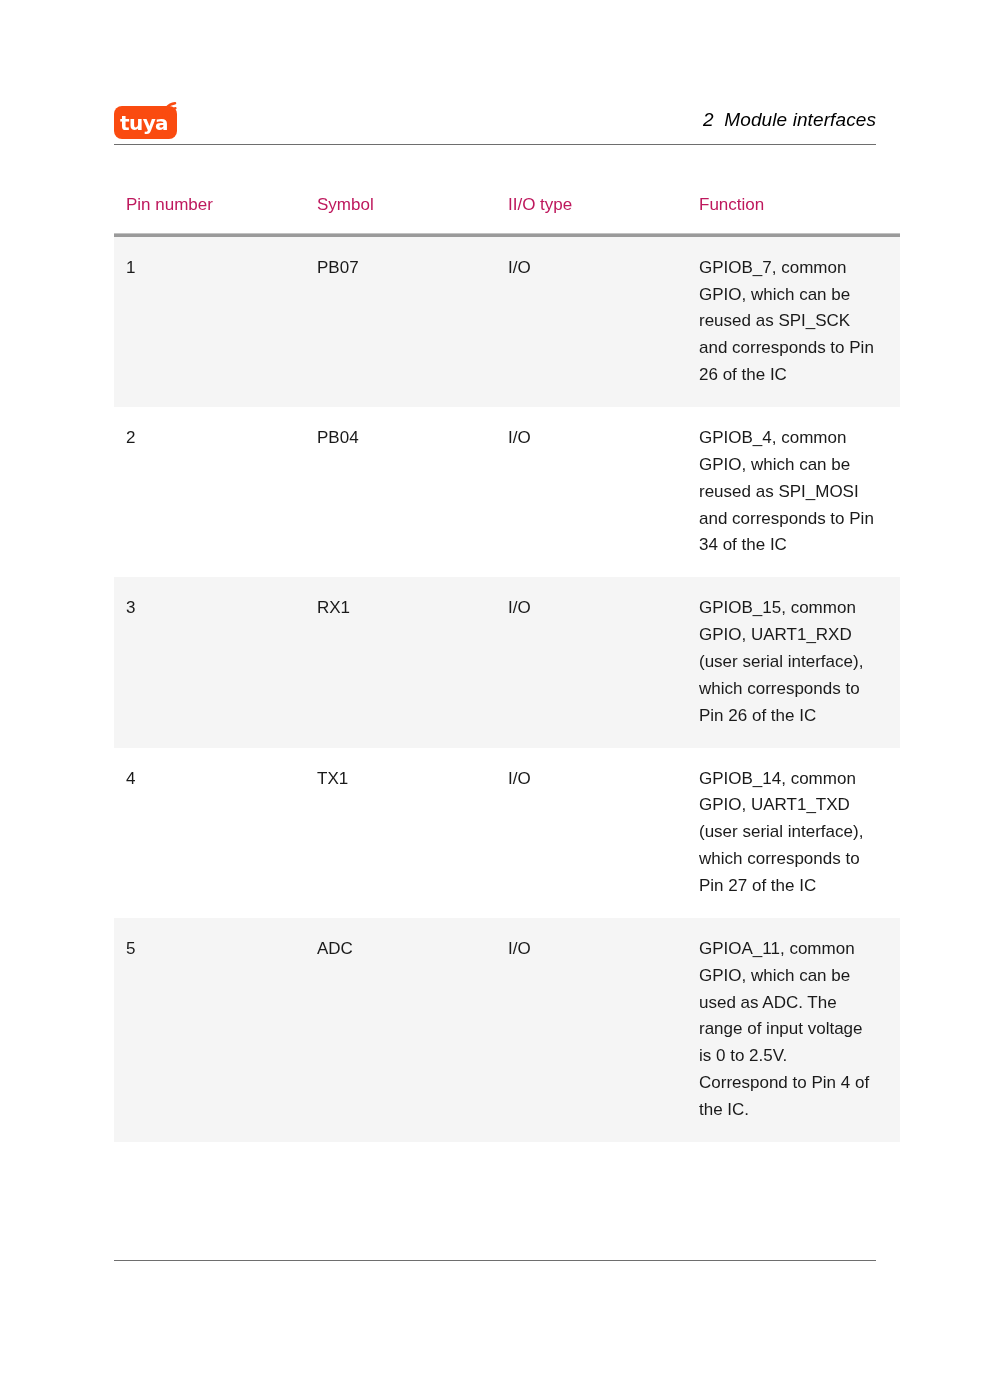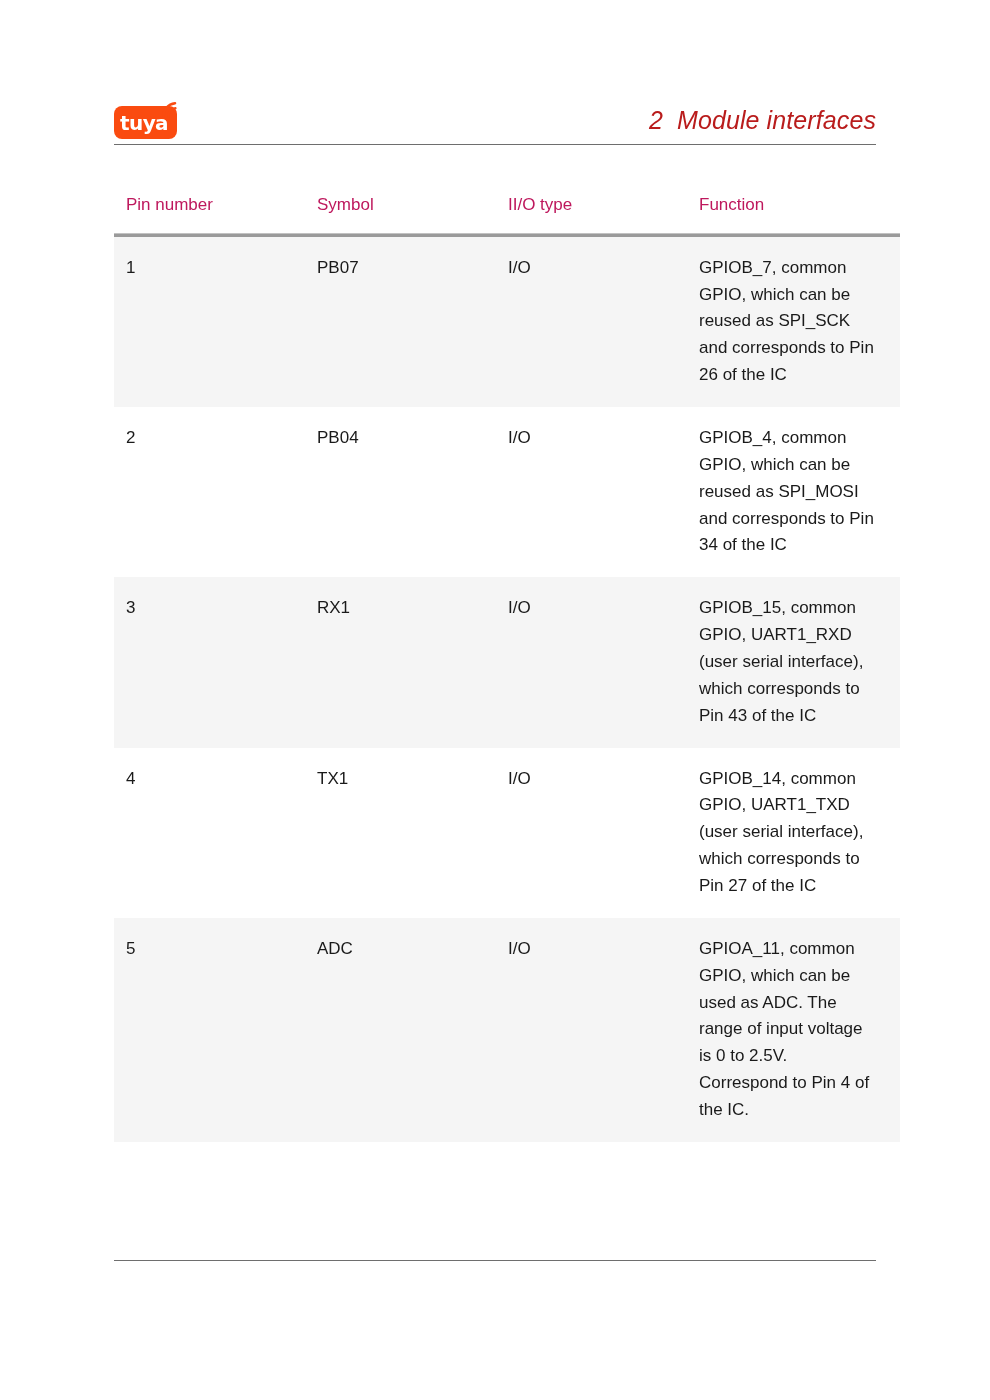--- a/index.html
+++ b/index.html
@@ -73,23 +73,23 @@
   .brand-logo .wifi-arc {
     position: absolute;
     left: 46px;
     top: 0px;
     width: 19px;
     height: 17px;
   }
 
   .header-title {
     font-family: "Liberation Sans", "DejaVu Sans", sans-serif;
-    font-size: 25px;
+    font-size: 19px;
     font-style: italic;
-    color: #b91c1c;
+    color: #000000;
     white-space: pre;
     letter-spacing: 0.1px;
   }
 
   .header-rule {
     position: absolute;
     left: 114px;
     top: 144px;
     width: 762px;
     height: 1px;
@@ -214,21 +214,21 @@
         <td class="c-io">I/O</td>
         <td class="c-fn">
             <span class="cell-fn">GPIOB_4, common GPIO, which can be reused as SPI_MOSI and corresponds to Pin 34 of the IC</span>
           </td>
       </tr>
       <tr class="shaded">
         <td class="c-pin">3</td>
         <td class="c-sym">RX1</td>
         <td class="c-io">I/O</td>
         <td class="c-fn">
-            <span class="cell-fn">GPIOB_15, common GPIO, UART1_RXD (user serial interface), which corresponds to Pin 43 of the IC</span>
+            <span class="cell-fn">GPIOB_15, common GPIO, UART1_RXD (user serial interface), which corresponds to Pin 26 of the IC</span>
           </td>
       </tr>
       <tr>
         <td class="c-pin">4</td>
         <td class="c-sym">TX1</td>
         <td class="c-io">I/O</td>
         <td class="c-fn">
             <span class="cell-fn">GPIOB_14, common GPIO, UART1_TXD (user serial interface), which corresponds to Pin 27 of the IC</span>
           </td>
       </tr>

